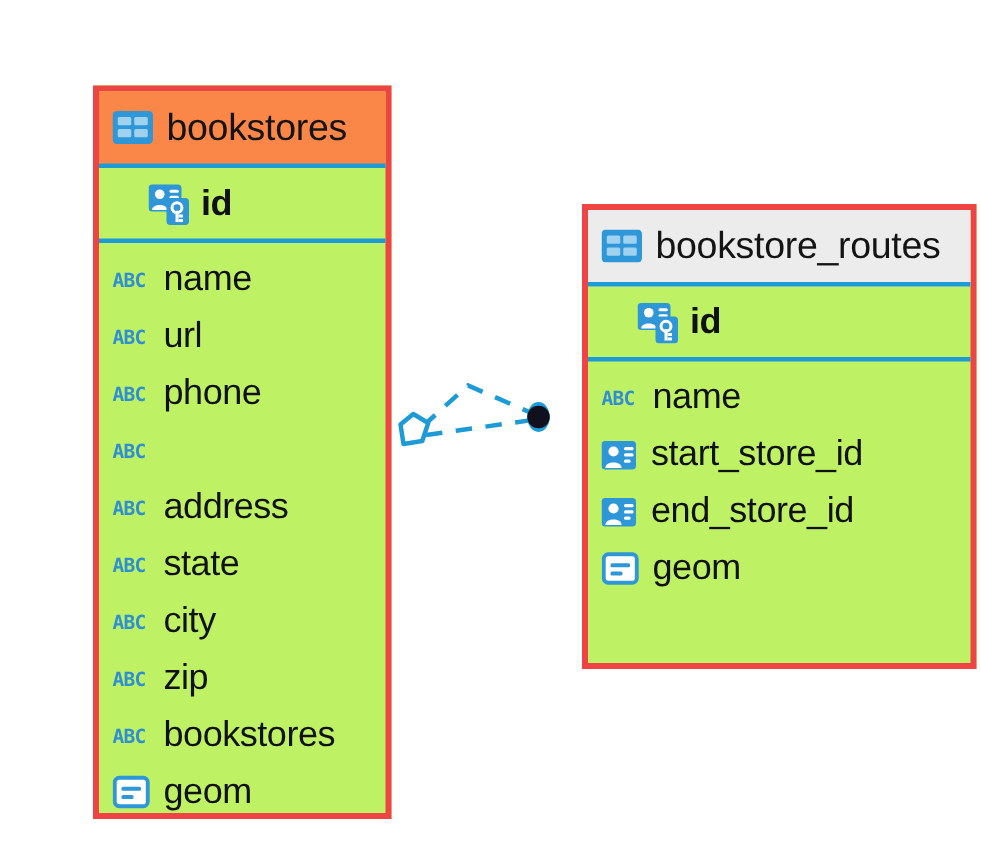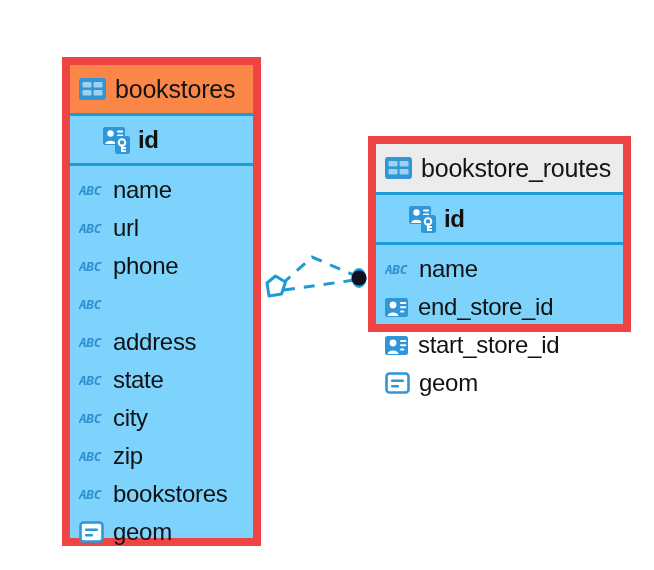--- a/index.html
+++ b/index.html
@@ -19,36 +19,36 @@
     position: absolute;
     inset: 0;
     width: 654px;
     height: 570px;
   }
 
   
   .entity {
     position: absolute;
     box-sizing: border-box;
-    border: 8px solid #ef4444;
-    background: #7dd3fc;
+    border: 4px solid #ef4444;
+    background: #bef264;
   }
 
   #entity-bookstores {
     left: 62px;
     top: 57px;
     width: 199px;
     height: 489px;
   }
 
   #entity-bookstore-routes {
-    left: 368px;
+    left: 388px;
     top: 136px;
     width: 263px;
-    height: 196px;
+    height: 310px;
   }
 
   .entity-header {
     box-sizing: border-box;
     height: 51px;
     display: flex;
     align-items: center;
     padding-left: 9px;
     border-bottom: 3px solid #1d9bd7;
   }
@@ -87,21 +87,20 @@
   }
   .field-label.pk { font-weight: bold; }
 
   .fields-section { padding-top: 5px; }
 
   
   .icon {
     flex: 0 0 auto;
     display: inline-block;
     line-height: 0;
-    font-style: italic;
   }
   .icon-table  { width: 27px; height: 22px; }
   .icon-key    { width: 27px; height: 28px; }
   .icon-abc    { width: 26px; height: 14px; }
   .icon-card   { width: 25px; height: 25px; }
   .icon-geom   { width: 26px; height: 24px; }
 
   
   #relationship {
     position: absolute;
@@ -300,35 +299,35 @@
         <span class="icon icon-card">
           <svg viewBox="0 0 25 25" width="25" height="25" xmlns="http://www.w3.org/2000/svg">
             <rect x="0" y="3" width="23" height="19" rx="2.5" fill="#2f96d8"></rect>
             <circle cx="8" cy="10" r="3.4" fill="#ffffff"></circle>
             <path d="M2.6 21 C2.6 16.2 13.4 16.2 13.4 21 Z" fill="#ffffff"></path>
             <rect x="15" y="7" width="6.4" height="2.1" rx="1" fill="#ffffff"></rect>
             <rect x="15" y="11.2" width="6.4" height="2.1" rx="1" fill="#ffffff"></rect>
             <rect x="15" y="15.4" width="4.4" height="2.1" rx="1" fill="#ffffff"></rect>
           </svg>
         </span>
-        <span class="field-label">end_store_id</span>
+        <span class="field-label">start_store_id</span>
       </div>
 
       <div class="field-row">
         <span class="icon icon-card">
           <svg viewBox="0 0 25 25" width="25" height="25" xmlns="http://www.w3.org/2000/svg">
             <rect x="0" y="3" width="23" height="19" rx="2.5" fill="#2f96d8"></rect>
             <circle cx="8" cy="10" r="3.4" fill="#ffffff"></circle>
             <path d="M2.6 21 C2.6 16.2 13.4 16.2 13.4 21 Z" fill="#ffffff"></path>
             <rect x="15" y="7" width="6.4" height="2.1" rx="1" fill="#ffffff"></rect>
             <rect x="15" y="11.2" width="6.4" height="2.1" rx="1" fill="#ffffff"></rect>
             <rect x="15" y="15.4" width="4.4" height="2.1" rx="1" fill="#ffffff"></rect>
           </svg>
         </span>
-        <span class="field-label">start_store_id</span>
+        <span class="field-label">end_store_id</span>
       </div>
 
       <div class="field-row">
         <span class="icon icon-geom">
           <svg viewBox="0 0 26 24" width="26" height="24" xmlns="http://www.w3.org/2000/svg">
             <rect x="1.5" y="2.5" width="22" height="19" rx="3" fill="#ffffff" stroke="#2f96d8" stroke-width="2.6"></rect>
             <rect x="6" y="8.5" width="13" height="2.6" rx="1" fill="#2f96d8"></rect>
             <rect x="6" y="14" width="8" height="2.6" rx="1" fill="#2f96d8"></rect>
           </svg>
         </span>

